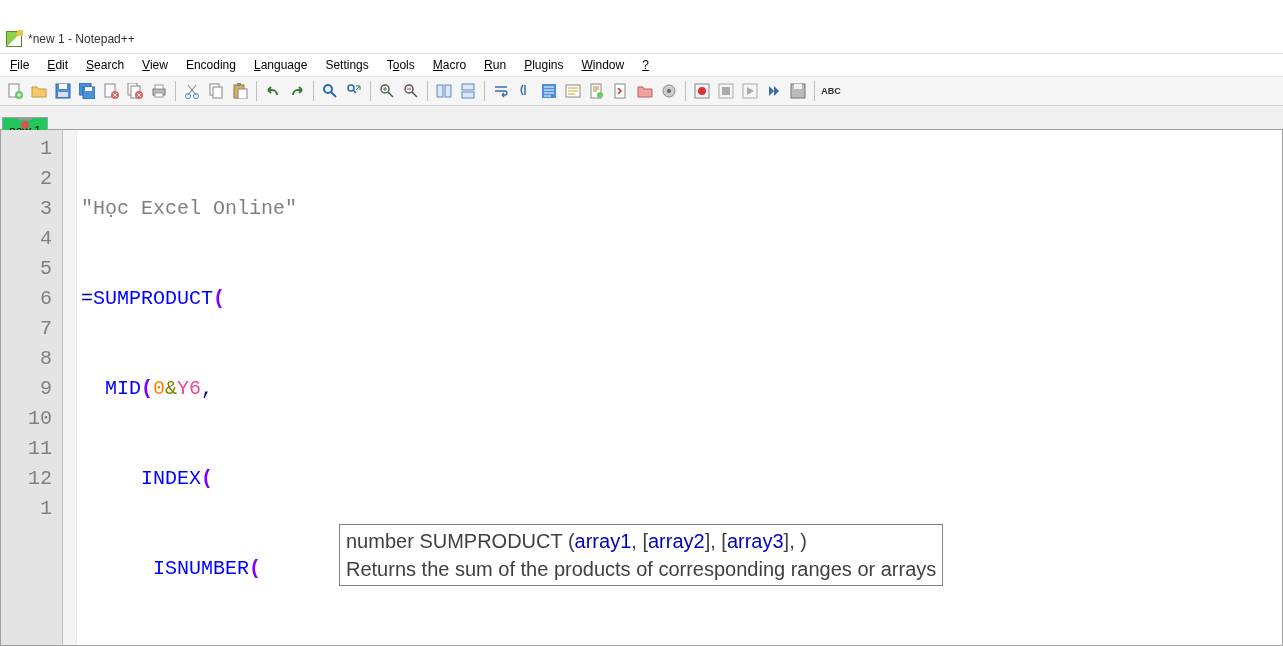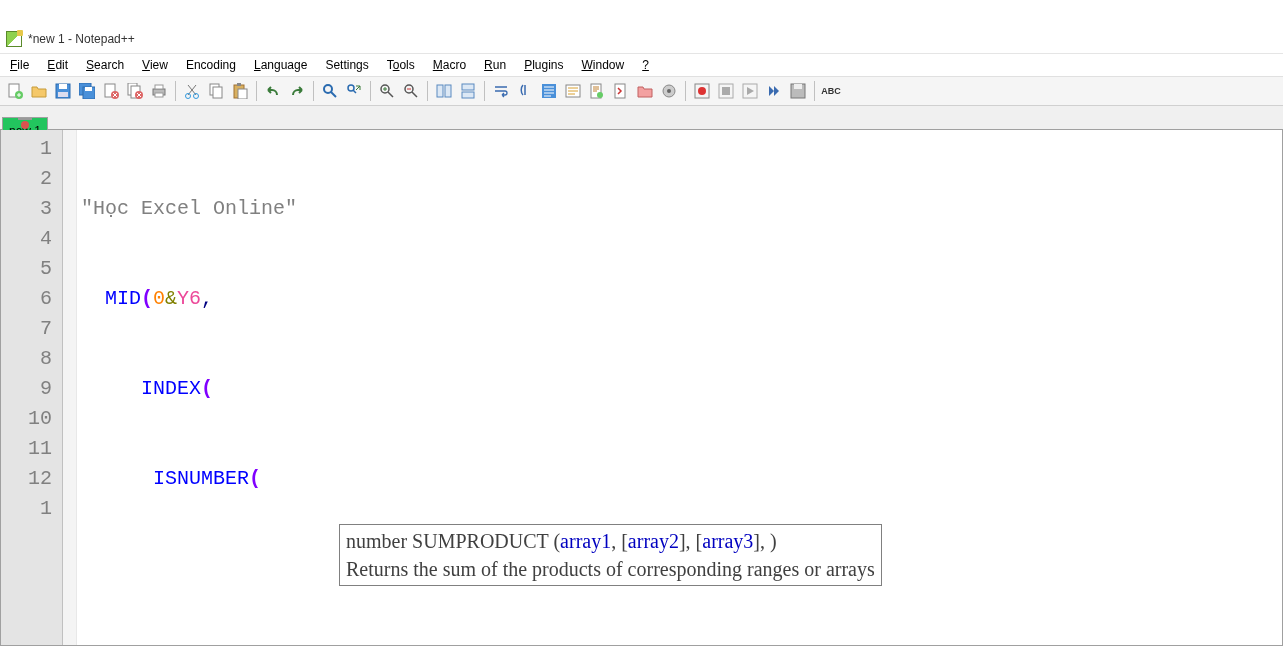--- a/index.html
+++ b/index.html
@@ -159,21 +159,21 @@
 .tk-num { color: #ff8000; }
 .tk-var { color: #ec4899; }
 .tk-amp { color: #808000; }
 @keyframes blink { 50% { opacity: 0; } }
 .calltip {
   position: absolute;
   left: 262px;
   top: 394px;
   background: #fff;
   border: 1px solid #808080;
-  font-family: Liberation Serif, serif;
+  font-family: Liberation Sans, sans-serif;
   font-size: 20px;
   line-height: 28px;
   padding: 2px 6px;
   color: #404040;
   white-space: pre;
 }
 .calltip .arg { color: #0000c0; }
 </style>
 </head>
 <body>
@@ -427,20 +427,21 @@
     <div>8</div>
     <div>9</div>
     <div>10</div>
     <div>11</div>
     <div>12</div>
     <div>1</div>
   </div>
   <div class="fold-strip"></div>
   <div class="code">
     <div class="line"><span class="tk-str">"Học Excel Online"</span></div>
+    <div class="line"><span class="tk-op">=</span><span class="tk-fn">SUMPRODUCT</span><span class="tk-par">(</span></div>
     <div class="line">  <span class="tk-fn">MID</span><span class="tk-par">(</span><span class="tk-num">0</span><span class="tk-amp">&amp;</span><span class="tk-var">Y6</span><span class="tk-op">,</span></div>
     <div class="line">     <span class="tk-fn">INDEX</span><span class="tk-par">(</span></div>
     <div class="line">      <span class="tk-fn">ISNUMBER</span><span class="tk-par">(</span></div>
     
     
     
     
     
     
     

